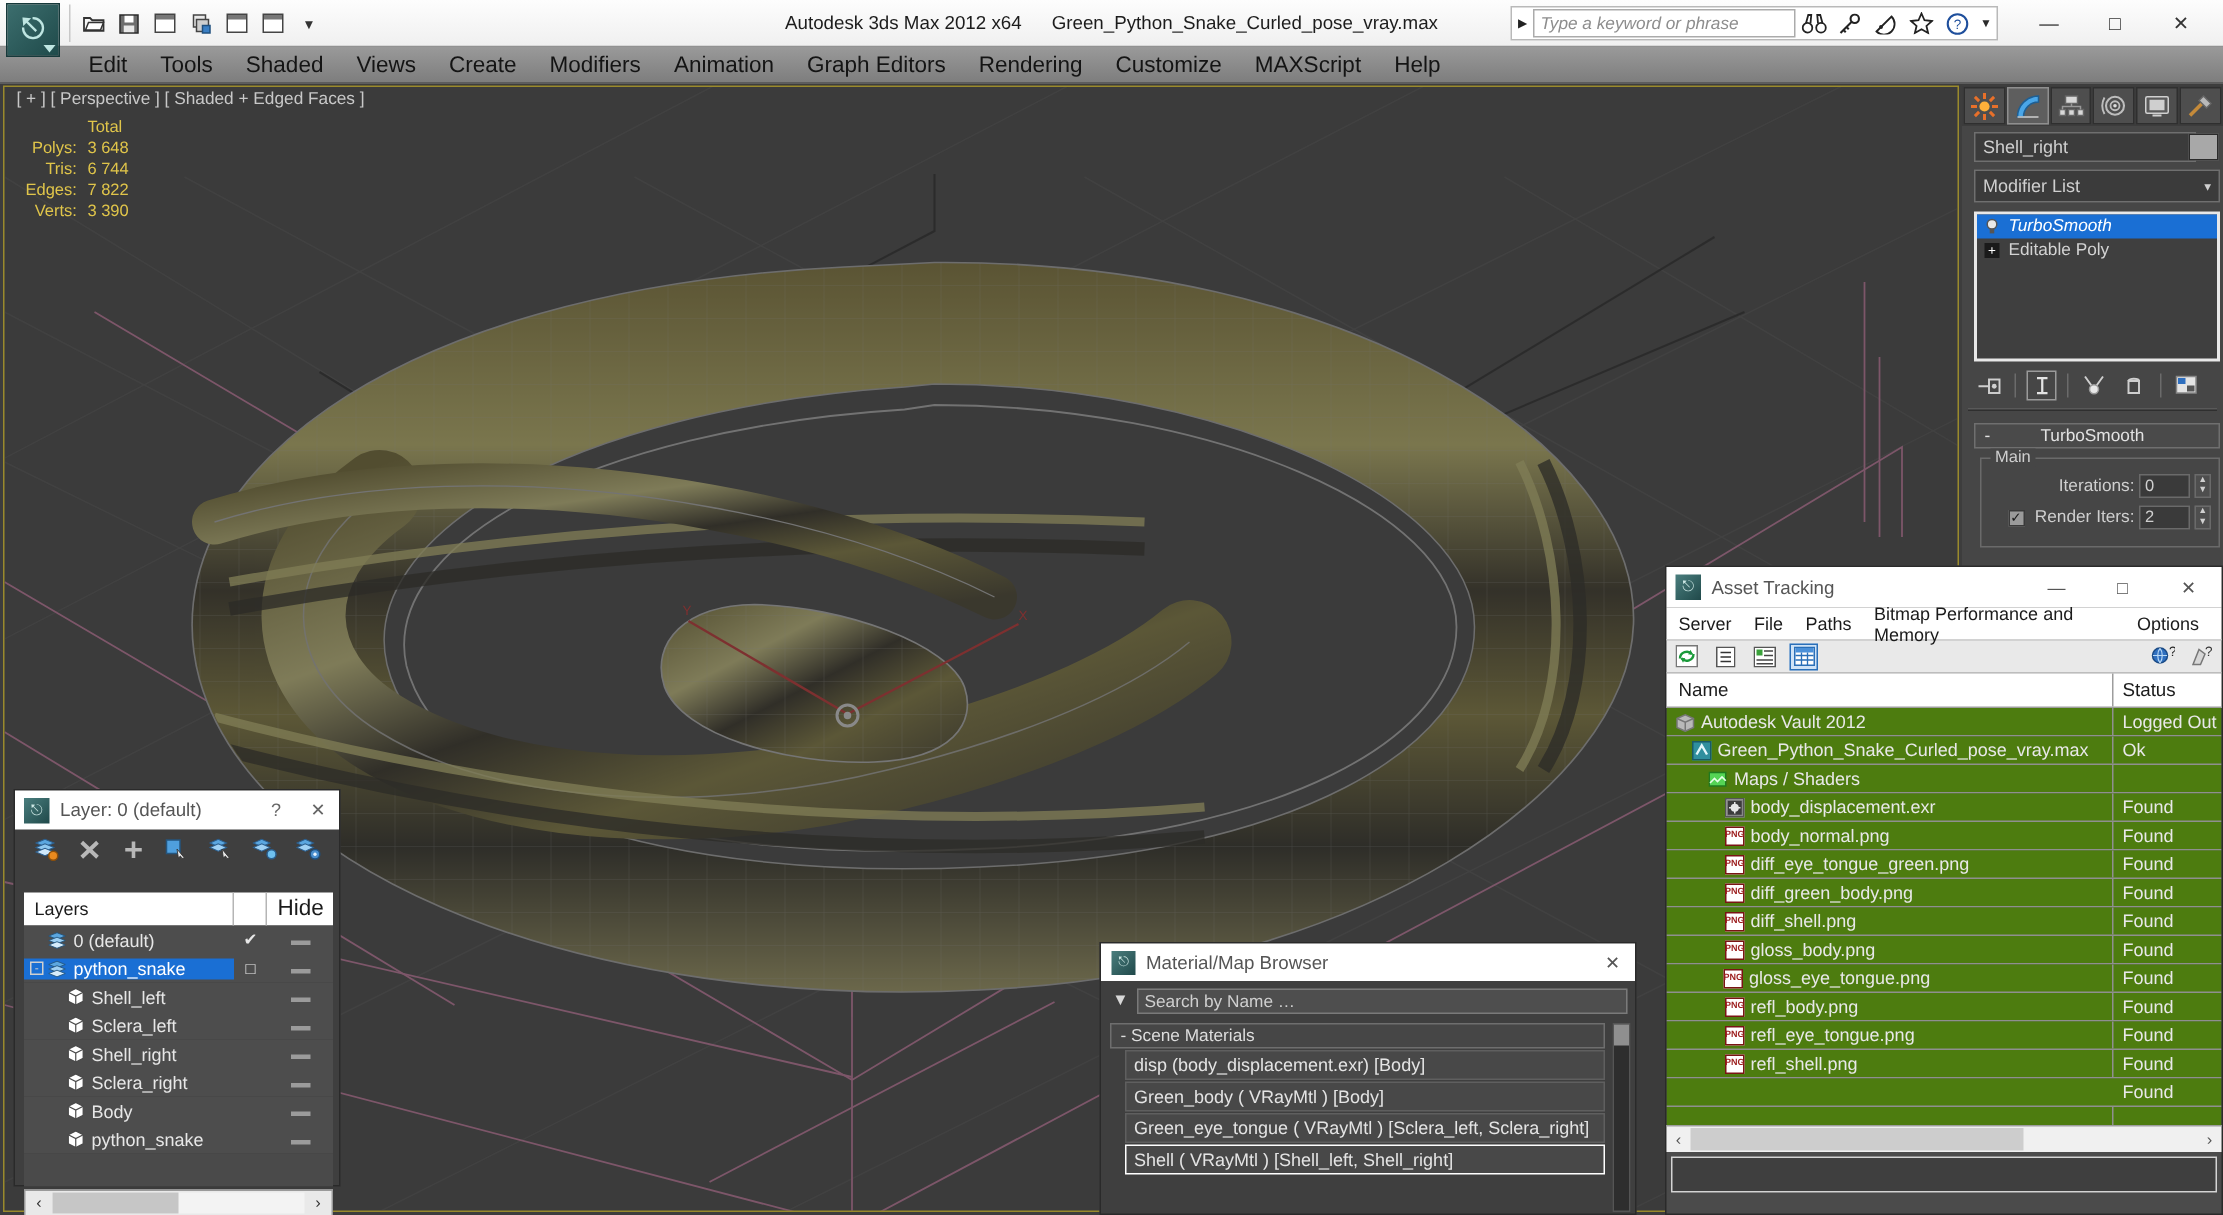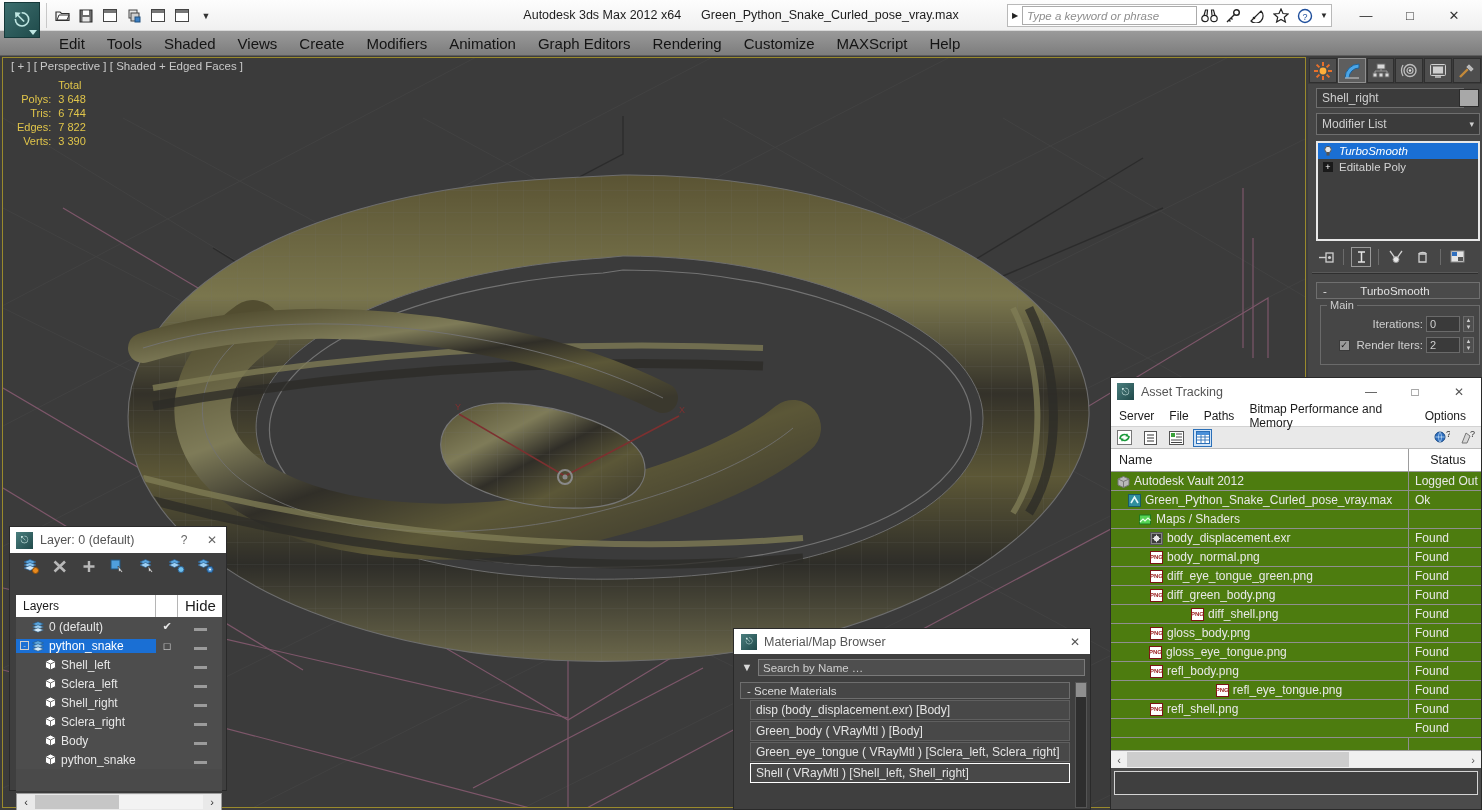--- a/index.html
+++ b/index.html
@@ -118,21 +118,21 @@
   #asset .amenu{ height:22px; background:#ffffff; display:flex; align-items:center; padding-left:8px;
     border-bottom:1px solid #d2d2d2; }
   #asset .amenu div{ font-size:12px; color:#1b1b1b; margin-right:15px; }
   #asset .atoolbar{ height:22px; background:#e9e9e9; display:flex; align-items:center;
     padding:0 4px; gap:7px; border-bottom:1px solid #bdbdbd; }
   .atb{ width:19px;height:18px;display:flex;align-items:center;justify-content:center;font-size:11px;}
   .atb.sel{ background:#cfe3f7; border:1px solid #2a6fb8; }
   #asset .hdrrow{ height:23px; background:#ffffff; display:flex; border-bottom:1px solid #9d9d9d; }
   #asset .hdrrow .c1{ flex:1; font-size:12.5px; color:#1b1b1b; padding-left:8px; line-height:23px;
     border-right:1px solid #9d9d9d; }
-  #asset .hdrrow .c2{ width:72px; font-size:12.5px; color:#1b1b1b; padding-left:6px; line-height:23px;text-align:center; }
+  #asset .hdrrow .c2{ width:72px; font-size:12.5px; color:#1b1b1b; padding-left:6px; line-height:23px; }
   #asset .rows{ height:278px; overflow:hidden; }
   .arow{ height:19px; display:flex; border-bottom:1px solid #8f8f8f; background:#4d7c0f; }
   .arow .n{ flex:1; display:flex; align-items:center; font-size:12px; color:#e8e8e8;
     border-right:1px solid #8f8f8f; overflow:hidden; white-space:nowrap; }
   .arow .s{ width:72px; font-size:12px; color:#e8e8e8; padding-left:6px; line-height:19px;
     overflow:hidden; white-space:nowrap; }
   .arow.blank .n, .arow.blank .s{ color:transparent; }
   .aic{ width:13px;height:13px;margin-right:4px;display:flex;align-items:center;justify-content:center;
     font-size:8px;flex:none; }
   .aic.png{ background:#ffffff;border:1px solid #7a1414;color:#9b1c1c;font-size:6px;font-weight:bold; }
@@ -703,21 +703,21 @@
         <div class="s">Found</div>
       </div>
       <div class="arow">
         <div class="n" style="padding-left: 39px;">
           <span class="aic png">PNG</span>
           <span>diff_green_body.png</span>
         </div>
         <div class="s">Found</div>
       </div>
       <div class="arow">
-        <div class="n" style="padding-left: 60px; margin-left: 20px;">
+        <div class="n" style="padding-left: 39px;">
           <span class="aic png">PNG</span>
           <span>diff_shell.png</span>
         </div>
         <div class="s">Found</div>
       </div>
       <div class="arow">
         <div class="n" style="padding-left: 39px;">
           <span class="aic png">PNG</span>
           <span>gloss_body.png</span>
         </div>
@@ -731,21 +731,21 @@
         <div class="s">Found</div>
       </div>
       <div class="arow">
         <div class="n" style="padding-left: 39px;">
           <span class="aic png">PNG</span>
           <span>refl_body.png</span>
         </div>
         <div class="s">Found</div>
       </div>
       <div class="arow">
-        <div class="n" style="padding-left: 39px; justify-content: center;">
+        <div class="n" style="padding-left: 39px;">
           <span class="aic png">PNG</span>
           <span>refl_eye_tongue.png</span>
         </div>
         <div class="s">Found</div>
       </div>
       <div class="arow">
         <div class="n" style="padding-left: 39px;">
           <span class="aic png">PNG</span>
           <span>refl_shell.png</span>
         </div>

